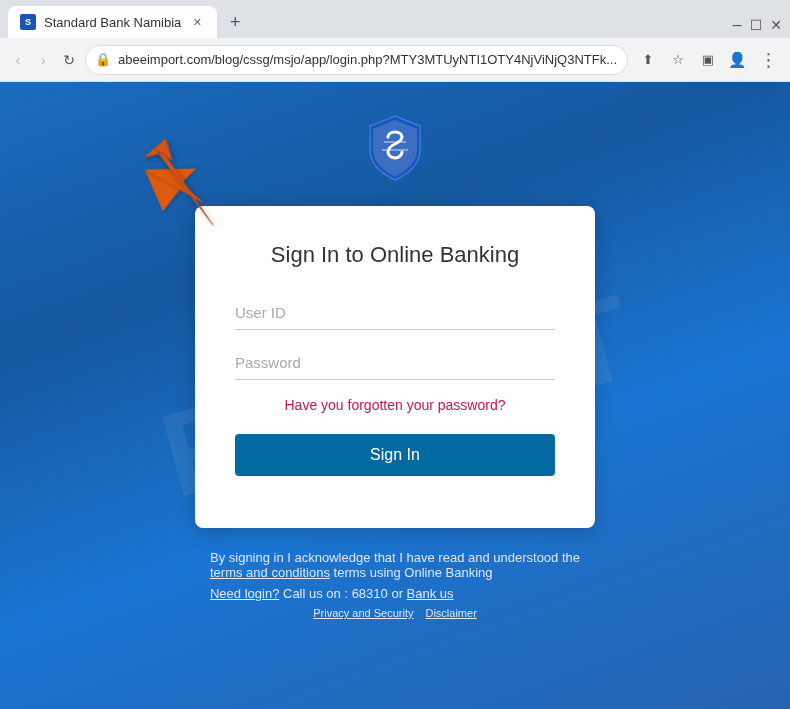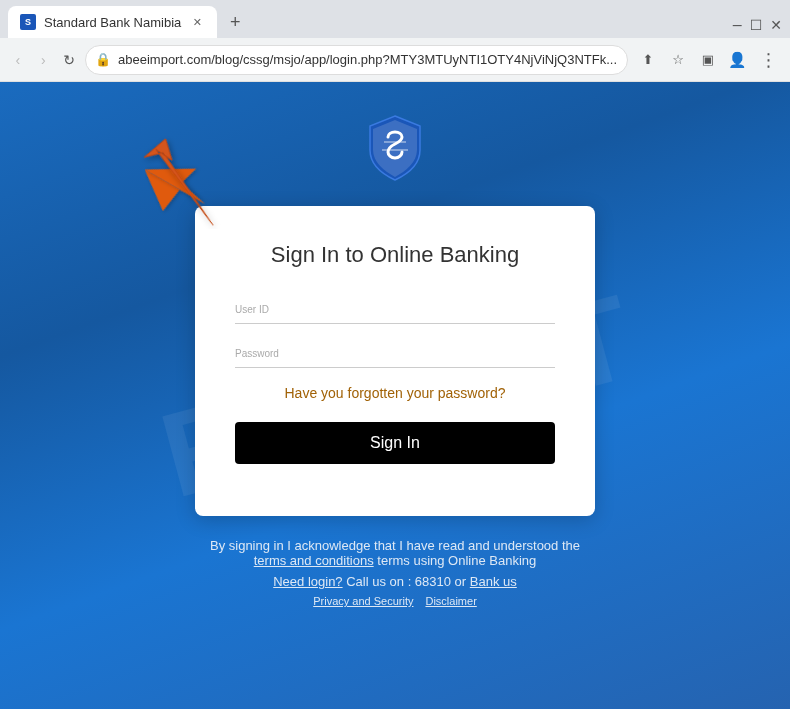--- a/index.html
+++ b/index.html
@@ -156,39 +156,39 @@
       font-weight: 400;
     }
     .input-group {
       margin-bottom: 16px;
     }
     .login-input {
       width: 100%;
       border: none;
       border-bottom: 1px solid #ccc;
       padding: 8px 0;
-      font-size: 10px;
+      font-size: 15px;
       color: #333;
       outline: none;
       background: transparent;
     }
     .login-input::placeholder { color: #aaa; }
     .forgot-link {
       text-align: center;
       margin: 16px 0 20px;
     }
     .forgot-link a {
-      color: #a16207;
+      color: #be185d;
       font-size: 14px;
       text-decoration: none;
     }
     .sign-in-btn {
       display: block;
       width: 100%;
-      background: #000000;
+      background: #0369a1;
       color: white;
       border: none;
       border-radius: 4px;
       padding: 12px;
       font-size: 16px;
       cursor: pointer;
       text-align: center;
       margin-bottom: 20px;
     }
     .bottom-links {
@@ -198,21 +198,21 @@
       color: #3b5fc0;
       font-size: 14px;
       text-decoration: none;
       display: block;
       margin-bottom: 6px;
     }
 
     
     .page-footer {
       margin-top: 22px;
-      text-align: center;
+      text-align: left;
       color: #dde8f5;
       font-size: 13px;
       z-index: 1;
       padding: 0 20px;
     }
     .page-footer a { color: #dde8f5; text-decoration: underline; }
     .page-footer .footer-line { margin-bottom: 6px; }
     .footer-links {
       display: flex;
       justify-content: center;

